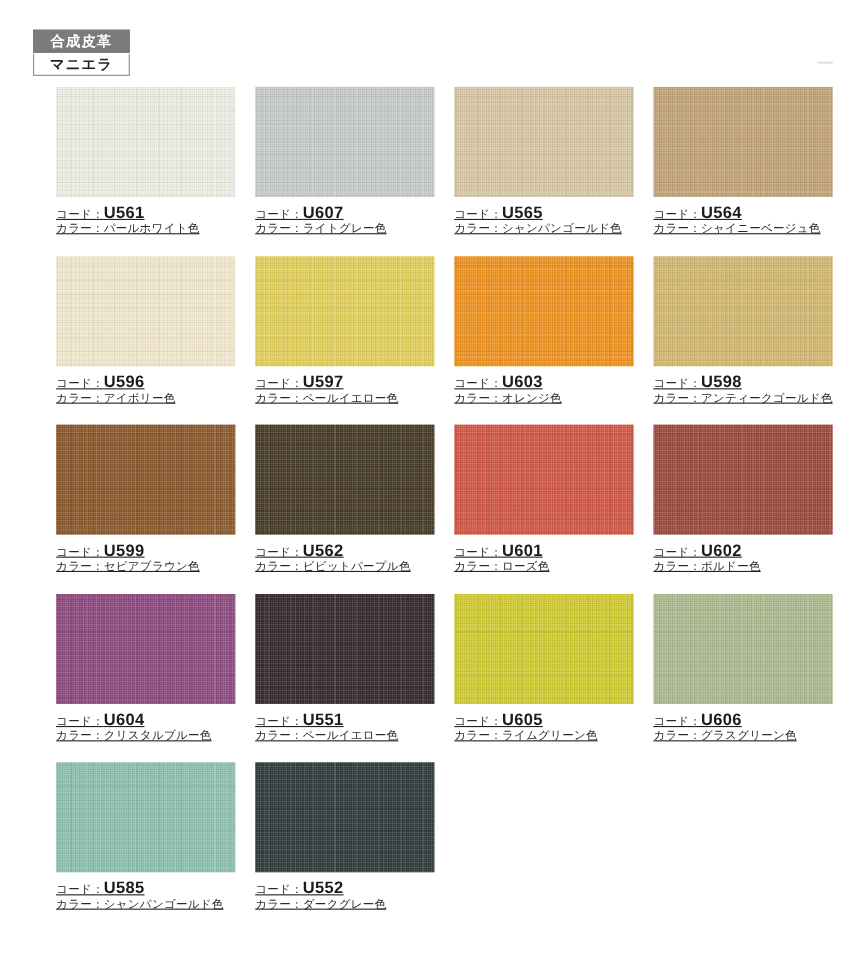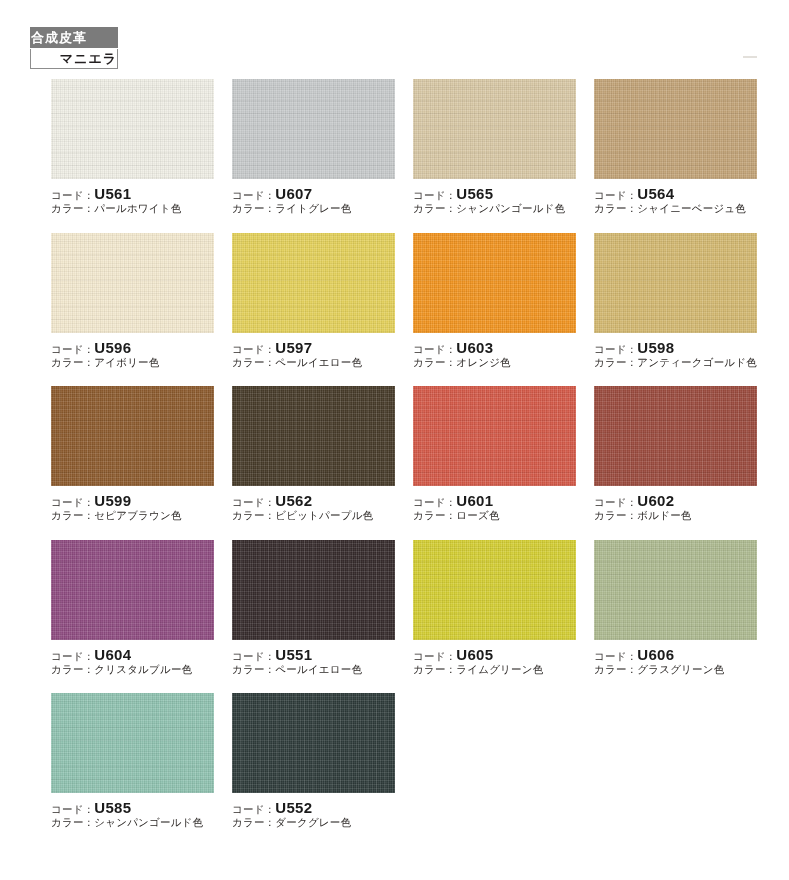--- a/index.html
+++ b/index.html
@@ -21,32 +21,32 @@
     position: absolute;
     left: 30px;
     top: 27px;
     width: 88px;
   }
   .header-category {
     background: #7b7b7b;
     color: #ffffff;
     font-size: 13px;
     font-weight: 700;
-    text-align: left;
+    text-align: center;
     letter-spacing: 1px;
     line-height: 19px;
     height: 19px;
     border: 1px solid #7b7b7b;
   }
   .header-series {
     background: #ffffff;
     color: #231f20;
     font-size: 13px;
     font-weight: 700;
-    text-align: right;
+    text-align: center;
     letter-spacing: 1px;
     line-height: 19px;
     height: 19px;
     border: 1px solid #8d8d8d;
     border-top: none;
     margin-top: 1px;
   }
 
   .corner-mark {
     position: absolute;
@@ -62,21 +62,21 @@
     position: absolute;
     left: 51px;
     top: 79px;
     width: 706px;
     display: grid;
     grid-template-columns: repeat(4, 163px);
     grid-column-gap: 18px;
     grid-row-gap: 19px;
   }
 
-  .cell { width: 178px; }
+  .cell { width: 178px; text-decoration: underline; }
 
   .swatch {
     width: 163px;
     height: 100px;
     position: relative;
     overflow: hidden;
   }
   
   .swatch::before {
     content: "";

